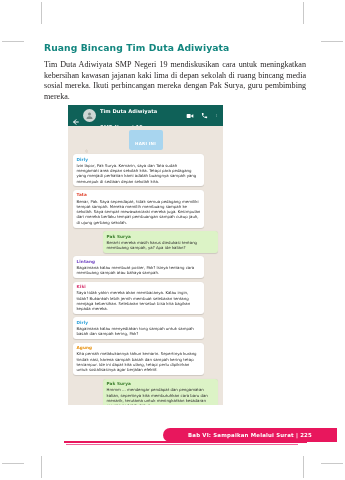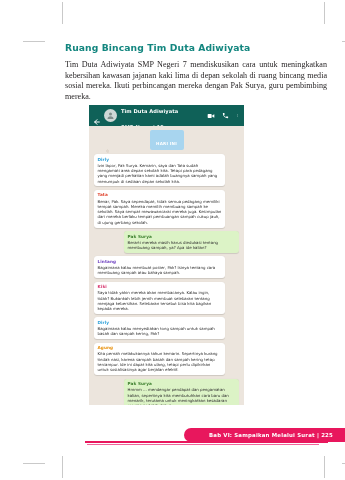--- a/index.html
+++ b/index.html
@@ -1,20 +1,20 @@
 <!DOCTYPE html>
 <html><head>
 <meta charset="utf-8">
 <style>
   html,body{margin:0;padding:0;}
   body{
     width:345px;height:480px;background:#ffffff;overflow:hidden;
     font-family:"Liberation Serif", serif;position:relative;
   }
-  .page{position:absolute;inset:0;margin-left:21px;}
+  .page{position:absolute;inset:0;}
 
   
   .crop{position:absolute;background:#c9c9c9;}
   .crop.v{width:1px;height:22px;}
   .crop.h{height:1px;width:22px;}
 
   
   .content{position:absolute;left:44px;top:42px;width:262px;}
   .sec-title{
     font-family:"DejaVu Sans", sans-serif;
@@ -116,21 +116,21 @@
   <div class="crop h" style="left:2px;top:41px;"></div>
   <div class="crop v" style="left:303px;top:2px;"></div>
   <div class="crop h" style="left:321px;top:41px;"></div>
   <div class="crop v" style="left:41px;top:456px;"></div>
   <div class="crop h" style="left:2px;top:463px;"></div>
   <div class="crop v" style="left:303px;top:456px;"></div>
   <div class="crop h" style="left:321px;top:463px;"></div>
 
   <div class="content">
     <h2 class="sec-title">Ruang Bincang Tim Duta Adiwiyata</h2>
-    <p class="para">Tim Duta Adiwiyata SMP Negeri 7 mendiskusikan cara untuk meningkatkan kebersihan kawasan jajanan kaki lima di depan sekolah di ruang bincang media sosial mereka. Ikuti perbincangan mereka dengan Pak Surya, guru pembimbing mereka.</p>
+    <p class="para">Tim Duta Adiwiyata SMP Negeri 19 mendiskusikan cara untuk meningkatkan kebersihan kawasan jajanan kaki lima di depan sekolah di ruang bincang media sosial mereka. Ikuti perbincangan mereka dengan Pak Surya, guru pembimbing mereka.</p>
   </div>
 
   <div class="phone">
 
     <div class="wa-header">
       <span class="back-ic">
         <svg viewBox="0 0 24 24" fill="none" stroke="currentColor" stroke-width="3" stroke-linecap="round" stroke-linejoin="round" width="8" height="8">
           <path d="M19 12H5"></path>
             <path d="M12 19l-7-7 7-7"></path>
         </svg>

